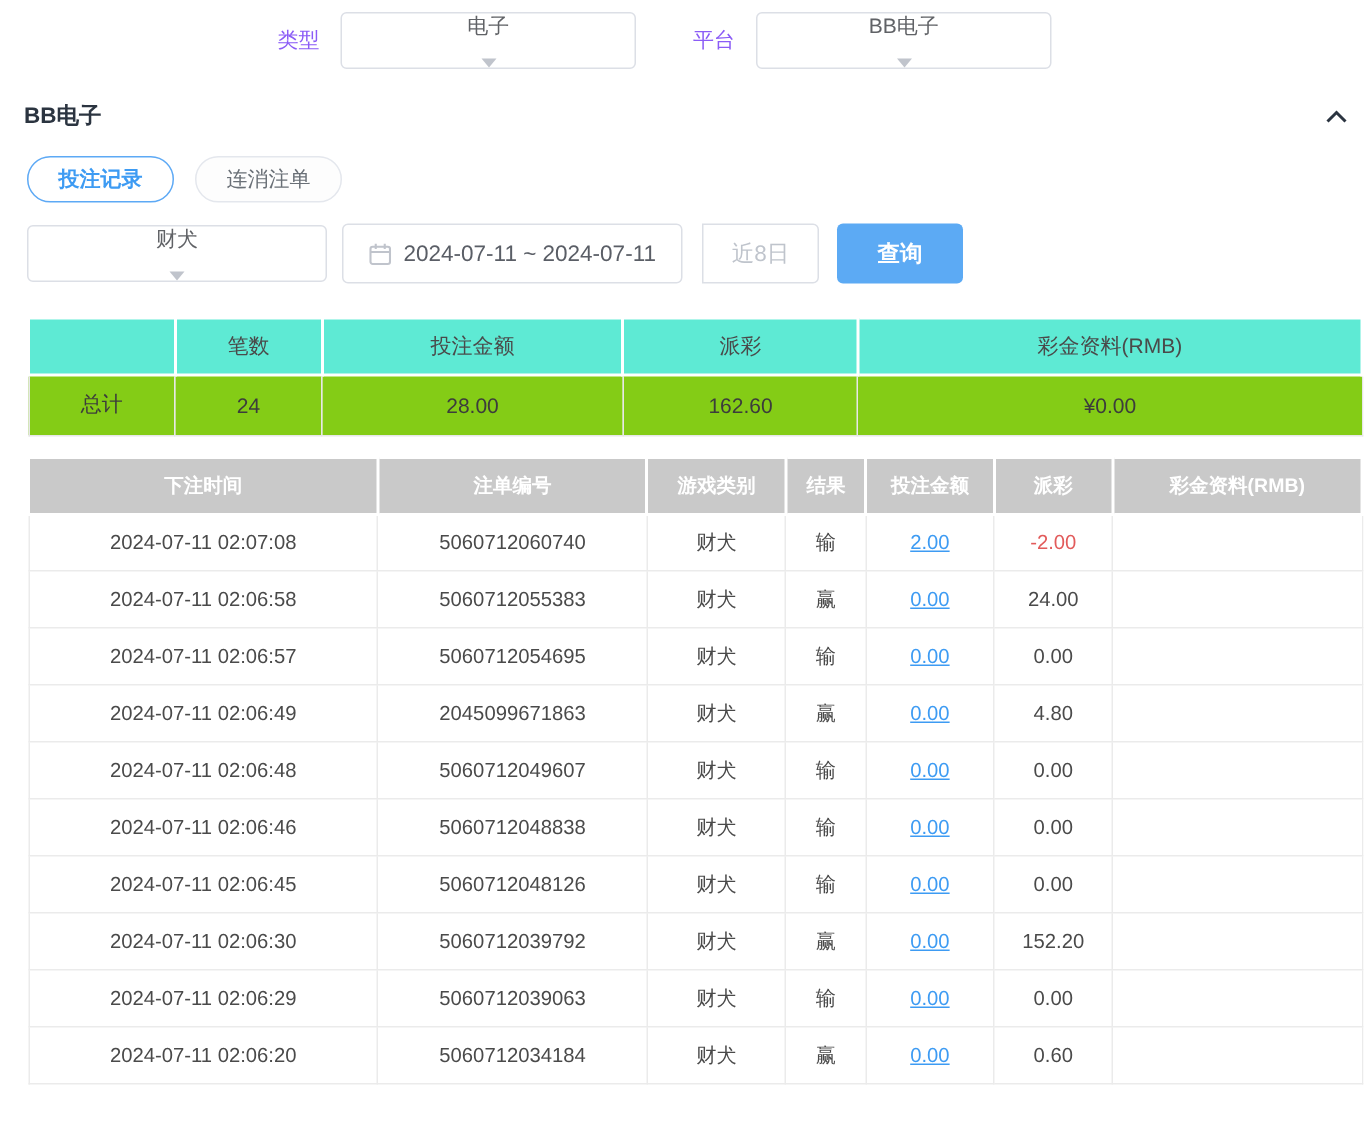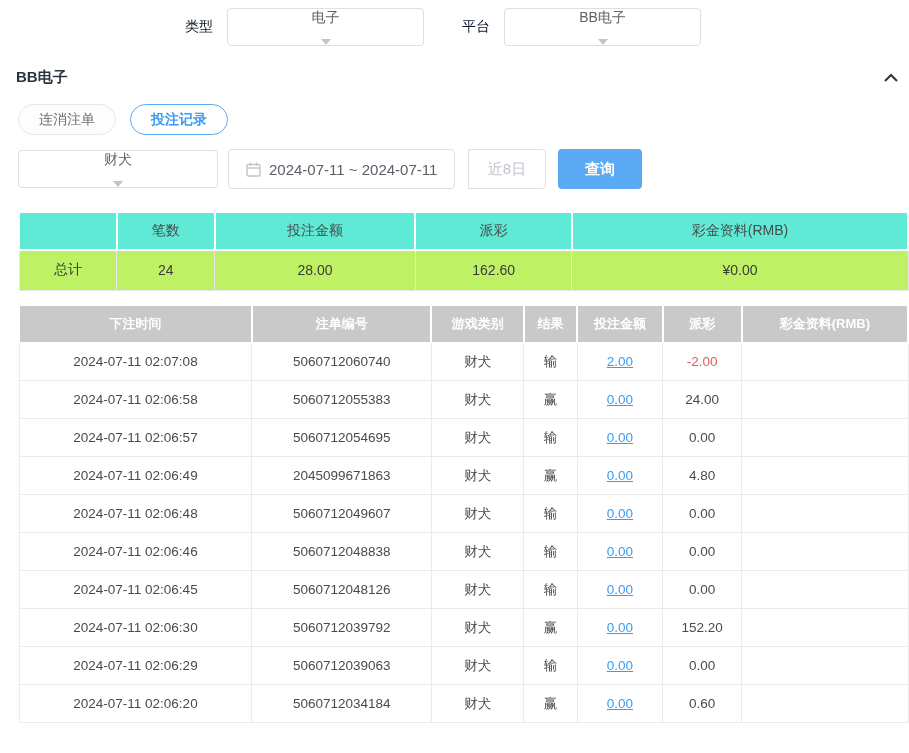--- a/index.html
+++ b/index.html
@@ -4,21 +4,21 @@
 <style>
   * { box-sizing: border-box; margin: 0; padding: 0; }
   html,body { width: 909px; height: 753px; overflow: hidden; background:#fff;
     font-family: "Liberation Sans", "DejaVu Sans", sans-serif; color:#333; }
 
   
   .top-row { display:flex; align-items:center; padding-top:5px; height:48px; }
   .field-group { display:flex; align-items:center; }
   .field-group.first { margin-left:185px; }
   .field-group.second { margin-left:38px; }
-  .field-label { font-size:14px; color:#0f172a; margin-right:14px; }
+  .field-label { font-size:14px; color:#8b5cf6; margin-right:14px; }
   .select-box { width:197px; height:38px; border:1px solid #dcdfe6; border-radius:4px;
     background:#fff; display:flex; align-items:center; justify-content:space-between;
     padding:0 12px; font-size:14px; color:#606266; cursor:pointer;flex-direction:column; }
   .caret-down { width:0; height:0; border-left:5px solid transparent;
     border-right:5px solid transparent; border-top:6px solid #c0c4cc; }
 
   
   .section-header { display:flex; align-items:center; justify-content:space-between;
     padding:20px 10px 0 16px; }
   .section-title { font-size:15px; font-weight:bold; color:#2b3440; }
@@ -47,21 +47,21 @@
   .quick-btn.active { border:1px solid #5da9f5; color:#3d9bf3; position:relative; z-index:2; }
   .search-btn { margin-left:12px; width:84px; height:40px; background:#5caaf4; color:#fff;
     border:none; border-radius:4px; font-size:15px; font-weight:bold; cursor:pointer;
     font-family:inherit; }
 
   
   table { border-collapse:collapse; table-layout:fixed; }
   .summary-table { margin:22px 0 0 18px; width:891px; }
   .summary-table th { background:#5eead4; height:38px; font-size:14px; font-weight:normal;
     color:#4a4a4a; border:2px solid #fff; text-align:center; }
-  .summary-table td { background:#bef264; height:40px; font-size:14px; color:#3c3c3c;
+  .summary-table td { background:#84cc16; height:40px; font-size:14px; color:#3c3c3c;
     border:1px solid #e7e7e7; text-align:center; }
 
   
   .bet-table { margin:13px 0 0 18px; width:891px; }
   .bet-table th { background:#c9c9c9; color:#fff; height:38px; font-size:13px;
     font-weight:bold; border:2px solid #fff; text-align:center; }
   .bet-table td { height:38px; border:1px solid #ebebeb; background:#fff;
     font-size:13.5px; color:#4a4a4a; text-align:center; }
   .cell-link { color:#3d9bf3; text-decoration:underline; cursor:pointer; }
   td.neg { color:#e25b5b; }
@@ -89,25 +89,25 @@
 <div class="section-header">
   <span class="section-title">BB电子</span>
   <span class="chevron-up">
     <svg width="16" height="12" viewBox="0 0 16 12">
         <polyline points="2,9 8,3 14,9" fill="none" stroke="#2b3440" stroke-width="2"></polyline>
       </svg>
   </span>
 </div>
 
 <div class="tabs-row">
+  <div class="tab-pill active">
+    <span>投注记录</span>
+  </div>
   <div class="tab-pill">
     <span>连消注单</span>
-  </div>
-  <div class="tab-pill active">
-    <span>投注记录</span>
   </div>
 </div>
 
 <div class="filter-bar">
   <div class="select-box game-select">
     <span>财犬</span>
     <span class="caret-down"></span>
   </div>
   <div class="date-input">
     <span class="cal-icon">

